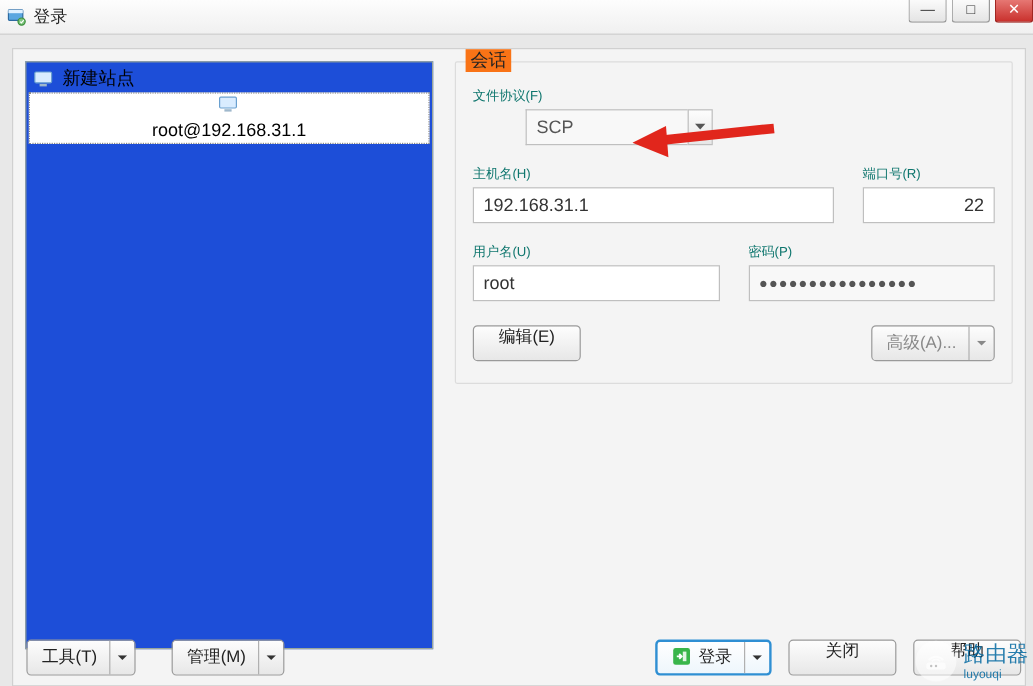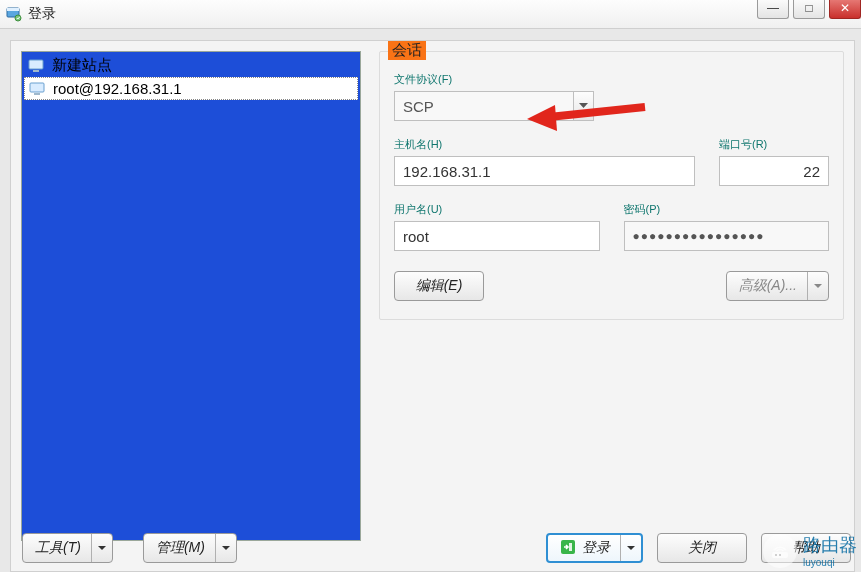--- a/index.html
+++ b/index.html
@@ -78,20 +78,21 @@
   .site-list .item {
     display:flex; align-items:center;
     gap:6px;
     padding:2px 4px;
     font-size:15px;
     color:#000;
   }
   .site-list .item.selected {
     background:#fff;
     border:1px dotted #888;
+    flex-direction:column;
   }
   .monitor-icon {
     width:18px;height:14px;
     display:inline-block;
   }
 
   .right-pane {
     flex: 1;
     position: relative;
   }
@@ -148,26 +149,24 @@
 
   .btn {
     height: 30px;
     min-width: 90px;
     border: 1px solid #9a9a9a;
     background: linear-gradient(to bottom, #fdfdfd, #e7e7e7);
     border-radius: 4px;
     font-size: 14px;
     color: #222;
     display:inline-flex;
-    align-items:center;
     justify-content:center;
     padding: 0 12px;
     box-sizing:border-box;
     cursor:pointer;
-    font-style:italic;
   }
   .btn.split {
     padding: 0 0 0 12px;
   }
   .btn.split .main {
     padding-right:10px;
     display:flex;align-items:center;gap:6px;
   }
   .btn.split .drop {
     border-left:1px solid #b0b0b0;
@@ -218,20 +217,21 @@
     pointer-events:none;
   }
   .watermark .sub { font-size:10px; display:block; }
   .watermark .circle {
     width:34px;height:34px;border-radius:50%;
     background:rgba(255,255,255,0.6);
     display:flex;align-items:center;justify-content:center;
   }
   .dropdown-box {
     display:flex;
+    margin-left:44px;
   }
   .dropdown-box .text-display { border-right:none; }
   .dropdown-box .db-btn {
     width:22px;
     border:1px solid #bfbfbf;
     background:linear-gradient(to bottom,#fdfdfd,#e7e7e7);
     display:flex;align-items:center;justify-content:center;
   }
 </style>
 </head>

